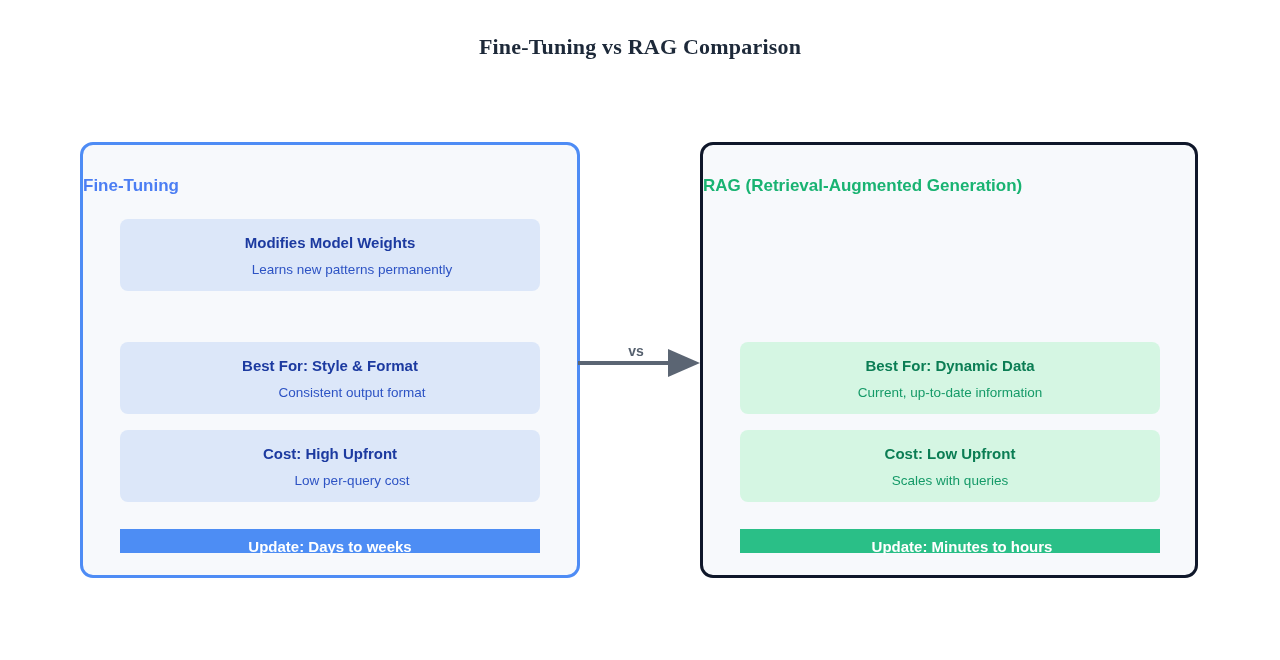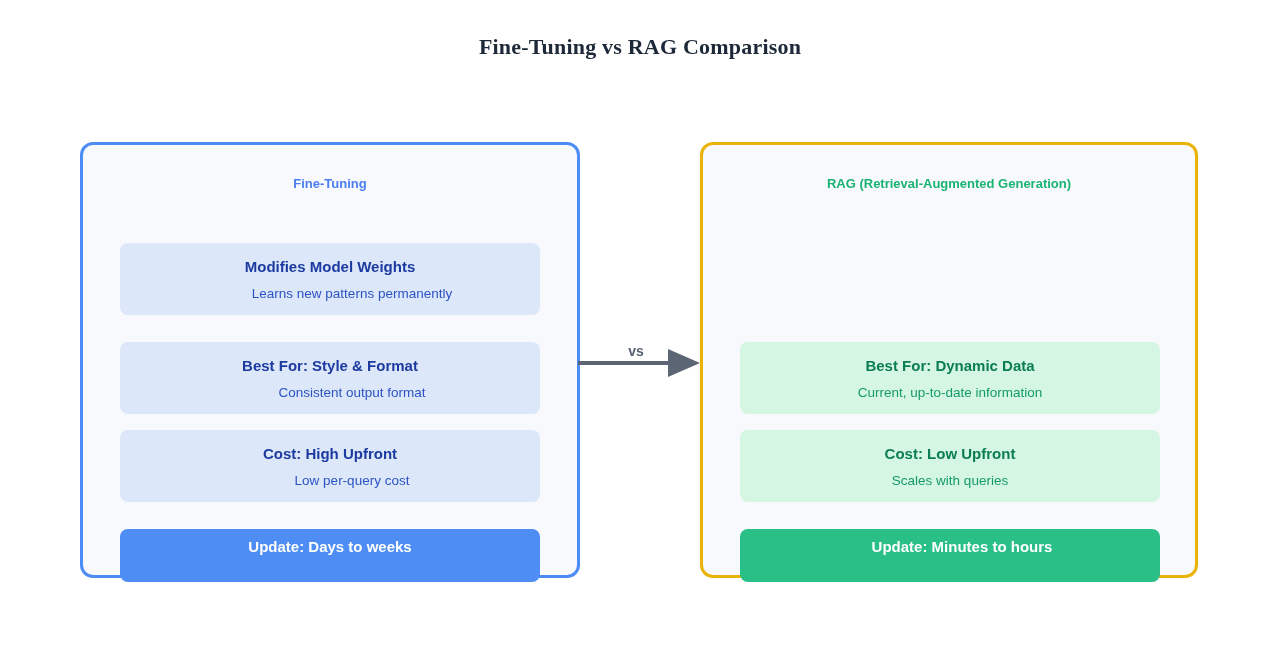--- a/index.html
+++ b/index.html
@@ -24,62 +24,62 @@
   }
 
   .panel {
     position: absolute;
     top: 142px;
     height: 436px;
     border-radius: 13px;
     background: #f7f9fc;
   }
   .panel.left  { left: 80px;  width: 500px; border: 3px solid #4e8cf5; }
-  .panel.right { left: 700px; width: 498px; border: 3px solid #eab308; }
+  .panel.right { left: 700px; width: 498px; border: 3px solid #0f172a; }
 
   .panel-title {
     position: absolute;
     top: 31px; left: 0; width: 100%;
-    text-align: center;
-    font-size: 13px;
+    text-align: left;
+    font-size: 17px;
     font-weight: bold;
   }
   .panel.left  .panel-title { color: #4c7ef3; }
   .panel.right .panel-title { color: #19b372; }
 
   .card {
     position: absolute;
     left: 37px;
     width: 420px;
     height: 72px;
     border-radius: 8px;
     text-align: center;
     padding-top: 15px;
   }
   .panel.left  .card { background: #dce7f9; }
   .panel.right .card { background: #d5f6e3; }
-  .card.c1 { top: 98px; text-align: center; }
+  .card.c1 { top: 74px; text-align: center; }
   .card.c2 { top: 197px; }
   .card.c3 { top: 285px; }
 
   .card-heading { font-size: 15px; font-weight: bold; }
   .panel.left  .card-heading { color: #1c3aa0; }
   .panel.right .card-heading { color: #0b7d54; }
 
   .card-subtitle { font-size: 13.5px; margin-top: 11px; }
   .panel.left  .card-subtitle { color: #2d53c4; padding-left: 44px; }
   .panel.right .card-subtitle { color: #159a68; }
 
   .update-pill {
     position: absolute;
     left: 37px;
     top: 384px;
     width: 420px;
-    height: 53px;
-    border-radius: 8px;
+    height: 24px;
+    border-radius: 0;
     color: #ffffff;
     font-size: 15px;
     font-weight: bold;
     text-align: center;
     line-height: 36px;
     border: none;
     display: block;
   }
   .panel.left  .update-pill { background: #4d8df4; }
   .panel.right .update-pill { background: #2abf87; padding-left: 24px; }

